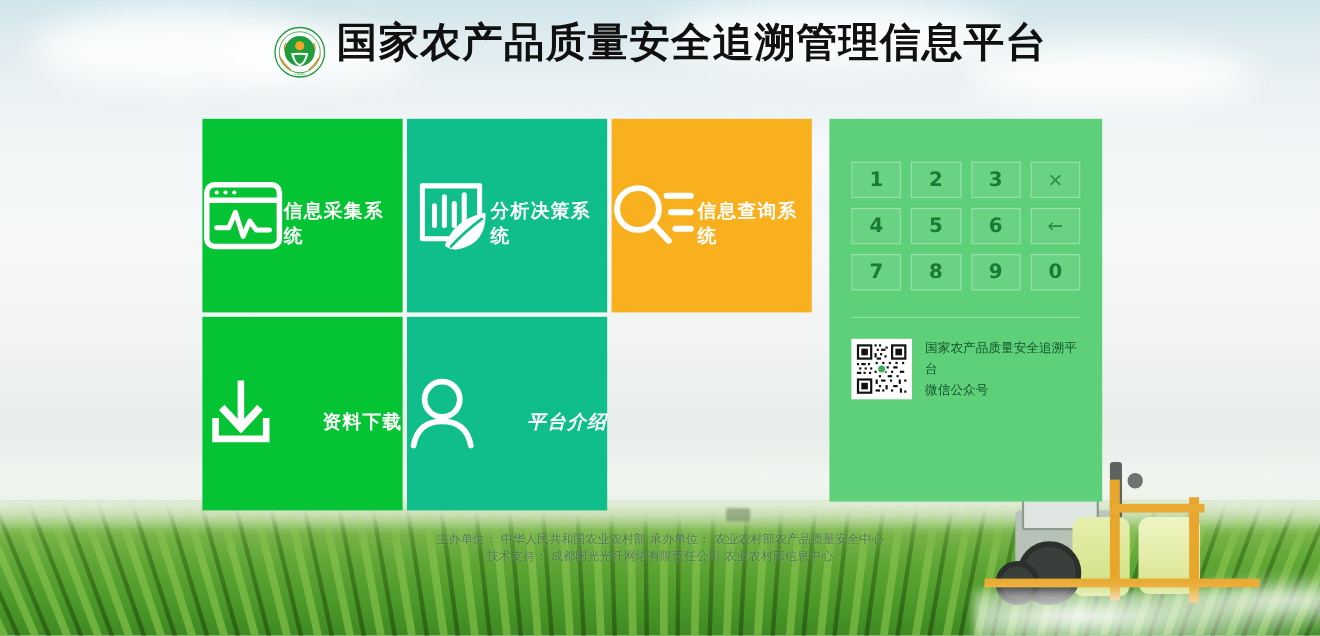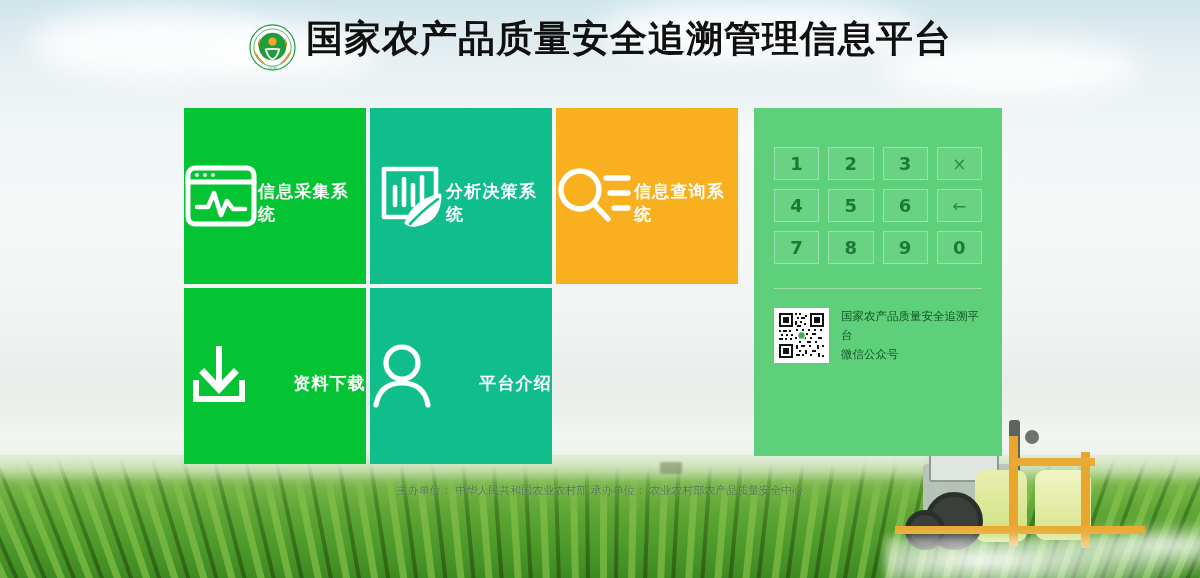--- a/index.html
+++ b/index.html
@@ -371,21 +371,21 @@
     <span class="glyph">
       <svg width="70" height="66" viewBox="0 0 70 66" fill="none" stroke="#fff" stroke-width="6" stroke-linecap="square" stroke-linejoin="miter">
         <line x1="35" y1="6" x2="35" y2="40"></line>
         <polyline points="20,30 35,46 50,30" stroke-width="7"></polyline>
         <polyline points="12,40 12,56 58,56 58,40"></polyline>
       </svg>
     </span>
     <span class="label">资料下载</span>
   </div>
 
-  <div class="tile" style="background: rgb(15, 190, 139);">
+  <div class="tile" style="background: rgb(15, 190, 139); font-style: italic;">
     <span class="glyph">
       <svg width="64" height="68" viewBox="0 0 64 68" fill="none" stroke="#fff" stroke-width="5.2" stroke-linecap="round">
         <circle cx="32" cy="21" r="16"></circle>
         <path d="M6 63 Q10 41 32 41 Q54 41 58 63"></path>
       </svg>
     </span>
     <span class="label">平台介绍</span>
   </div>
 </div>
 
@@ -476,13 +476,14 @@
     </span>
     <span class="qr-text">
       <span>国家农产品质量安全追溯平台</span><br>
       <span>微信公众号</span>
     </span>
   </div>
 </div>
 
 <footer>
   <div>主办单位： 中华人民共和国农业农村部  承办单位： 农业农村部农产品质量安全中心</div>
+  <div>技术支持： 成都国光光纤网络有限责任公司  农业农村部信息中心</div>
 </footer>
 
 </body></html>

